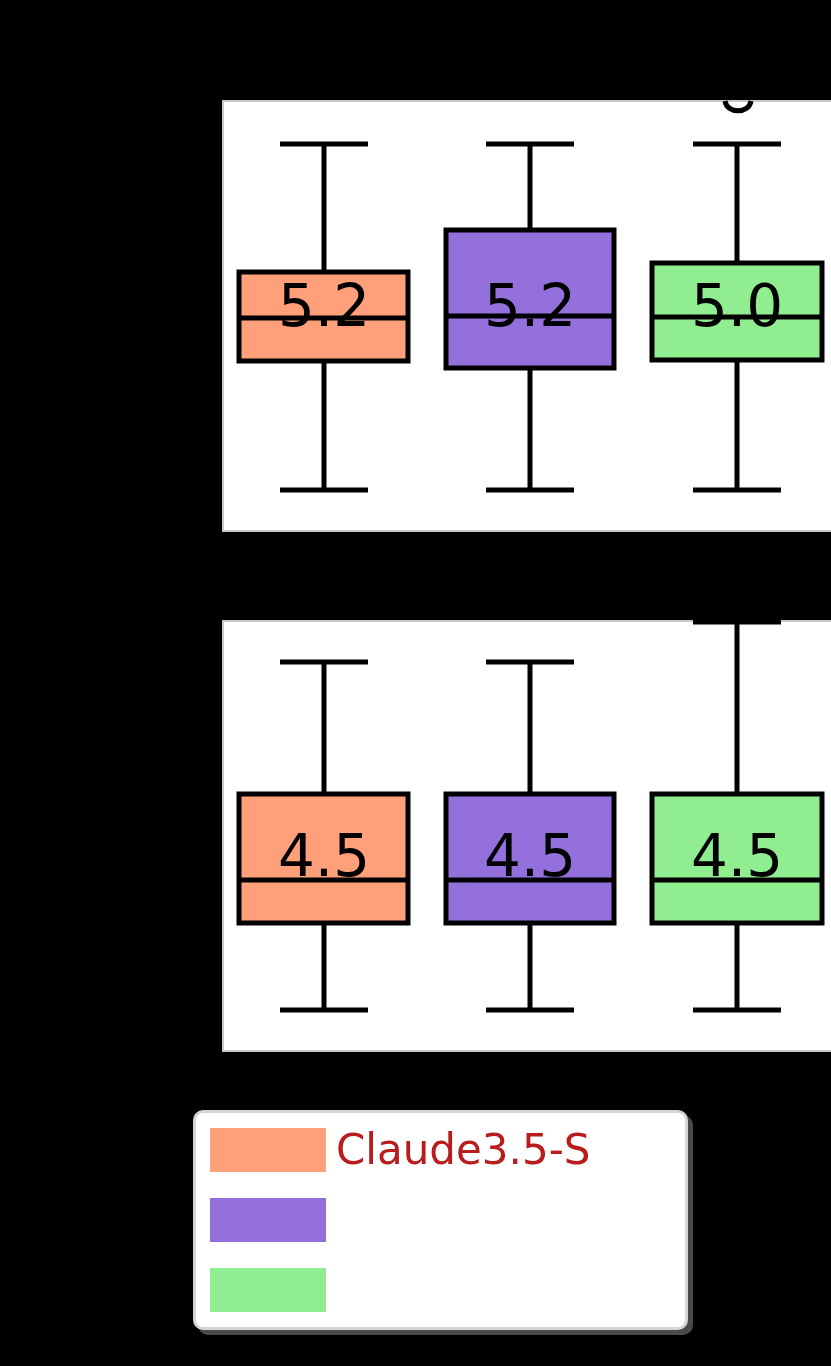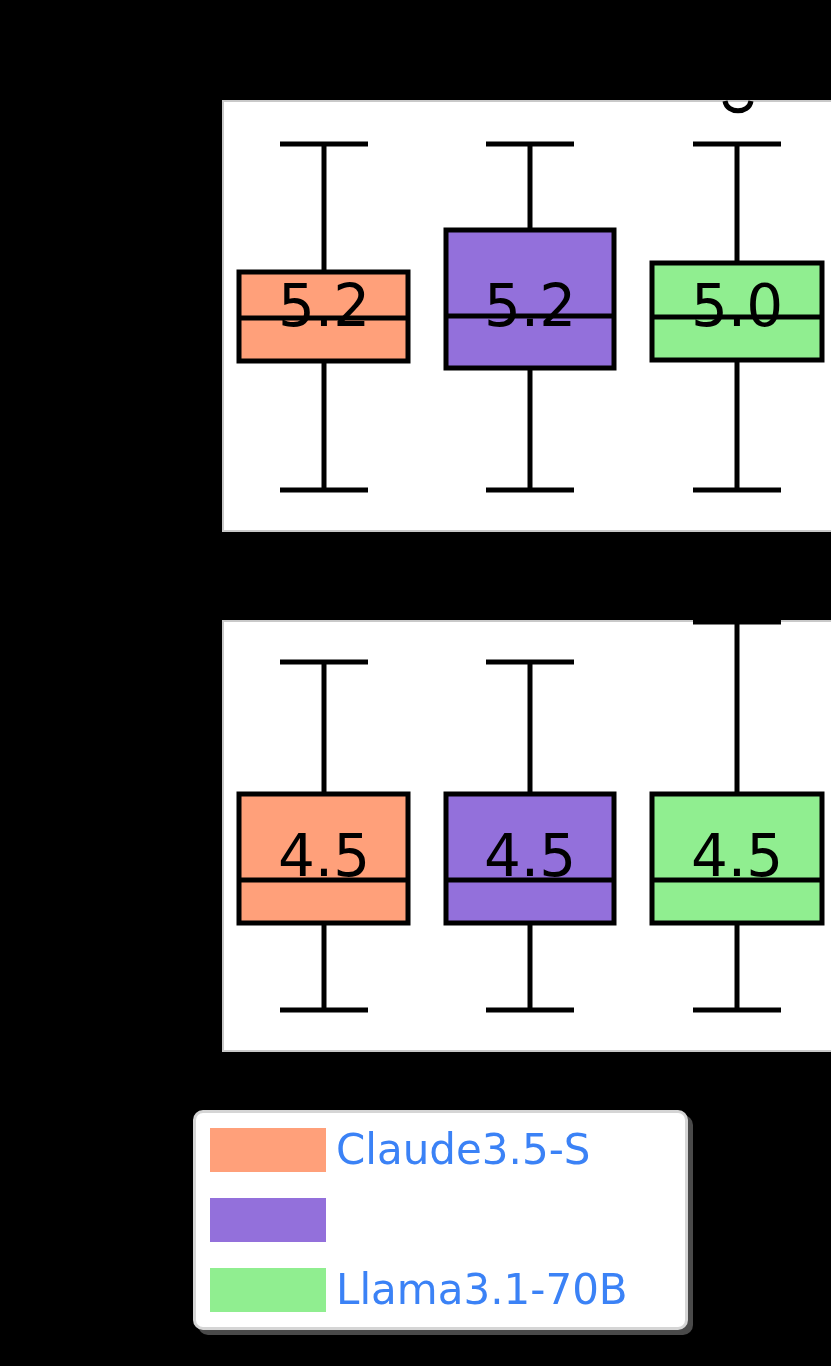--- a/index.html
+++ b/index.html
@@ -17,21 +17,21 @@
   #panel-bottom{top:620px;}
   svg.overlay{position:absolute;left:0;top:0;pointer-events:none;}
   .legend{
     position:absolute;left:153px;top:1110px;width:495px;height:220px;
     background:#ffffff;border:3px solid #d5d5d5;border-radius:10px;
     box-shadow:5px 5px 0 #4a4a4a;box-sizing:border-box;
     padding:15px 0 0 14px;display:flex;flex-direction:column;gap:26px;
   }
   .legend-row{display:flex;align-items:center;gap:10px;height:44px;}
   .swatch{width:116px;height:44px;flex:0 0 116px;display:inline-block;}
-  .legend-label{font-size:42px;line-height:1;color:#3b82f6;white-space:nowrap;}
+  .legend-label{font-size:42px;line-height:1;color:#b91c1c;white-space:nowrap;}
 </style>
 </head>
 <body>
 
 <div id="canvas">
 
   <div id="panel-top" class="panel"></div>
   <div id="panel-bottom" class="panel"></div>
 
   <svg class="overlay" width="831" height="1366" viewBox="0 0 831 1366">
@@ -83,17 +83,16 @@
   <div class="legend">
     <div class="legend-row">
       <span class="swatch" style="background-color: rgb(255, 160, 122);"></span>
       <span class="legend-label">Claude3.5-S</span>
     </div>
     <div class="legend-row">
       <span class="swatch" style="background-color: rgb(147, 112, 219);"></span>
     </div>
     <div class="legend-row">
       <span class="swatch" style="background-color: rgb(144, 238, 144);"></span>
-      <span class="legend-label">Llama3.1-70B</span>
     </div>
   </div>
 
 </div>
 
 </body></html>

